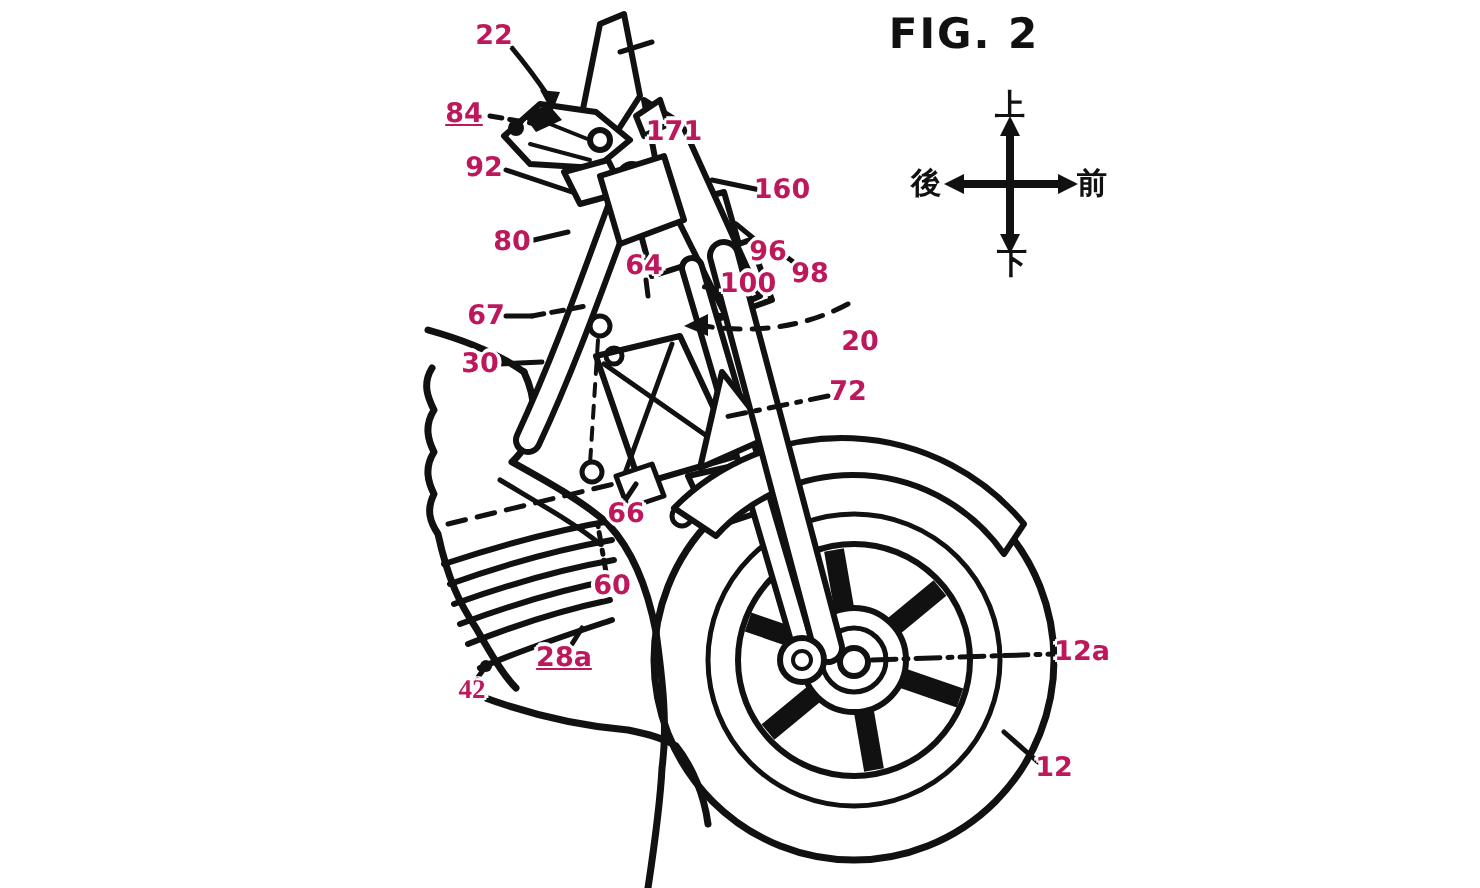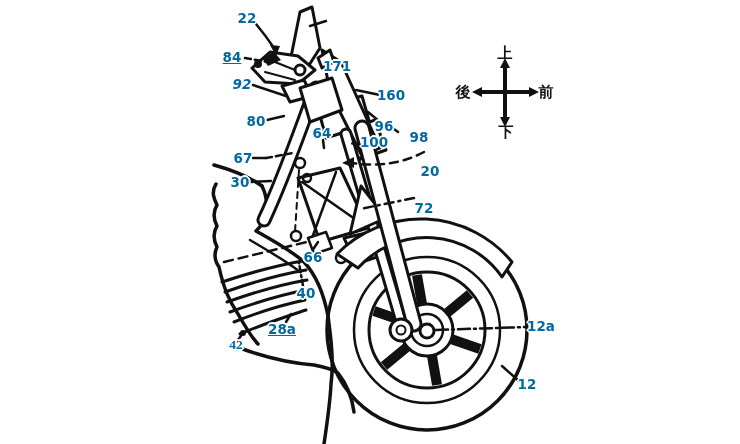--- a/index.html
+++ b/index.html
@@ -7,21 +7,21 @@
     position:relative;width:740px;height:444px;background:#ffffff;
     overflow:hidden;font-family:"DejaVu Sans",sans-serif;
   }
   .art{position:absolute;left:0;top:0;}
   .fig-title{
     position:absolute;left:482px;top:17px;transform:translate(-50%,-50%);
     font:700 21px "DejaVu Sans",sans-serif;color:#111;letter-spacing:1px;white-space:nowrap;
   }
   .part-label{
     position:absolute;transform:translate(-50%,-50%);
-    font:700 13.5px "DejaVu Sans",sans-serif;color:#0369a1;white-space:nowrap;
+    font:700 13.5px "DejaVu Sans",sans-serif;color:#be185d;white-space:nowrap;
     text-shadow:-2px 0 0 #fff,2px 0 0 #fff,0 -2px 0 #fff,0 2px 0 #fff,
                 -1px -1px 0 #fff,1px 1px 0 #fff,-1px 1px 0 #fff,1px -1px 0 #fff;
   }
   .compass-char{
     position:absolute;transform:translate(-50%,-50%);
     font:700 15px "DejaVu Sans",sans-serif;color:#111;white-space:nowrap;
   }
 </style>
 </head>
 <body>
@@ -150,42 +150,43 @@
     <g stroke-width="4">
       <line x1="505" y1="66" x2="505" y2="119"></line>
       <line x1="480" y1="92" x2="531" y2="92"></line>
       <polygon fill="#111" stroke="none" points="505,58 500,68 510,68"></polygon>
       <polygon fill="#111" stroke="none" points="505,127 500,117 510,117"></polygon>
       <polygon fill="#111" stroke="none" points="472,92 482,87 482,97"></polygon>
       <polygon fill="#111" stroke="none" points="539,92 529,87 529,97"></polygon>
     </g>
   </svg>
 
+  <div class="fig-title">FIG. 2</div>
 
   <span class="compass-char" style="left:505px;top:53px;">上</span>
   <span class="compass-char" style="left:506px;top:132px;">下</span>
   <span class="compass-char" style="left:463px;top:92px;">後</span>
   <span class="compass-char" style="left:546px;top:92px;">前</span>
 
   <div>
       <span class="part-label" style="left: 247px; top: 18px;">22</span>
       <span class="part-label" style="left: 337px; top: 20px; margin-top: 46px;">171</span>
       <span class="part-label" style="left: 232px; top: 57px; text-decoration: underline;">84</span>
-      <span class="part-label" style="left: 242px; top: 84px; font-style: italic;">92</span>
+      <span class="part-label" style="left: 242px; top: 84px;">92</span>
       <span class="part-label" style="left: 391px; top: 95px;">160</span>
       <span class="part-label" style="left: 256px; top: 121px;">80</span>
       <span class="part-label" style="left: 322px; top: 133px;">64</span>
       <span class="part-label" style="left: 384px; top: 126px;">96</span>
-      <span class="part-label" style="left: 419px; top: 137px;">98</span>
+      <span class="part-label" style="left: 405px; top: 137px;">98</span>
       <span class="part-label" style="left: 374px; top: 142px;">100</span>
       <span class="part-label" style="left: 430px; top: 147px; margin-top: 24px;">20</span>
       <span class="part-label" style="left: 243px; top: 158px;">67</span>
       <span class="part-label" style="left: 240px; top: 182px;">30</span>
-      <span class="part-label" style="left: 424px; top: 196px; margin-top: 12px;">72</span>
+      <span class="part-label" style="left: 424px; top: 196px;">72</span>
       <span class="part-label" style="left: 313px; top: 257px;">66</span>
-      <span class="part-label" style="left: 306px; top: 293px;">40</span>
+      <span class="part-label" style="left: 306px; top: 293px;">60</span>
       <span class="part-label" style="left: 282px; top: 329px; text-decoration: underline;">28a</span>
       <span class="part-label" style="left: 541px; top: 326px;">12a</span>
       <span class="part-label" style="left: 236px; top: 345px; font-family: Liberation Serif, serif;">42</span>
       <span class="part-label" style="left: 527px; top: 384px;">12</span>
     </div>
 
 </div>
 
 </body></html>

